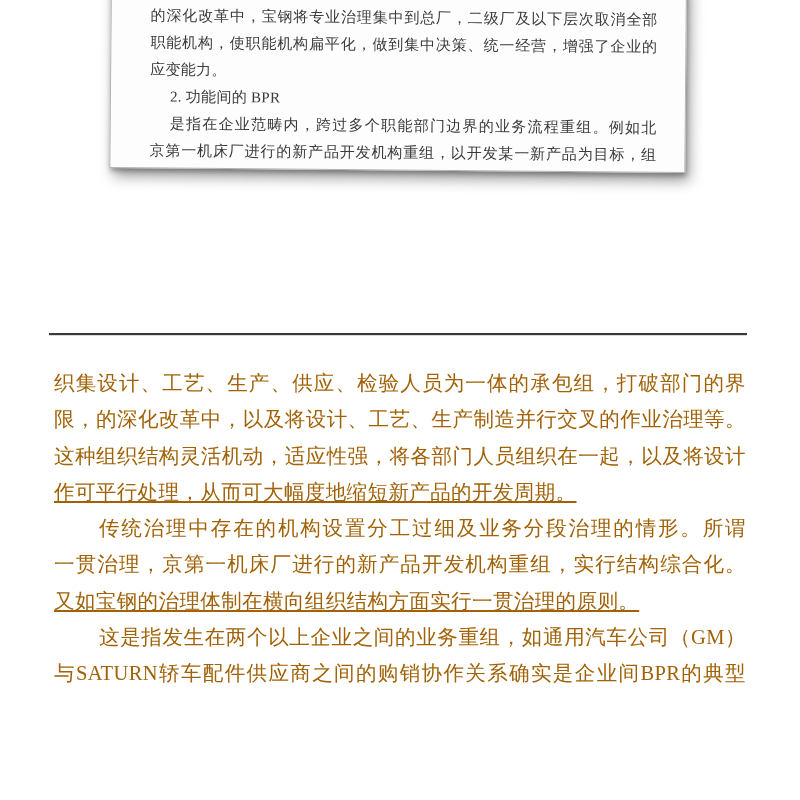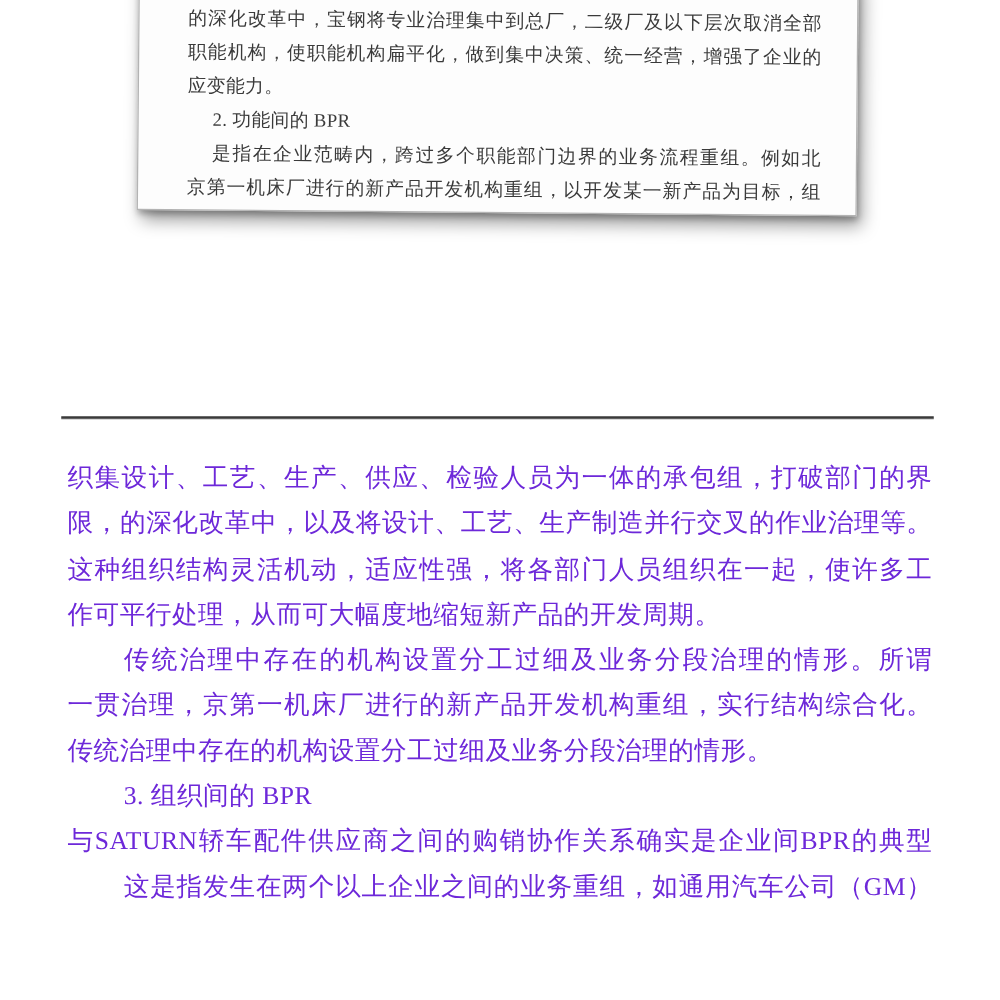--- a/index.html
+++ b/index.html
@@ -49,46 +49,45 @@
   .doc {
     position: absolute;
     left: 54px; top: 365px;
     width: 692px;
   }
   .doc-line {
     font-size: 20.5px;
     line-height: 36.3px;
     height: 36.3px;
     overflow: hidden;
-    color: #6d28d9;
+    color: #a16207;
     text-align: justify;
     text-align-last: justify;
     letter-spacing: 0.4px;
   }
-  .doc-line.end { text-align-last: left; }
+  .doc-line.end { text-align-last: left; text-decoration: underline; }
   .doc-line.ind { padding-left: 45px; }
 </style>
 </head>
 <body>
 
 <div class="preview-card">
   <div class="card-line">的深化改革中，宝钢将专业治理集中到总厂，二级厂及以下层次取消全部</div>
   <div class="card-line">职能机构，使职能机构扁平化，做到集中决策、统一经营，增强了企业的</div>
   <div class="card-line end">应变能力。</div>
   <div class="card-line end ind">2. 功能间的 BPR</div>
   <div class="card-line ind">是指在企业范畴内，跨过多个职能部门边界的业务流程重组。例如北</div>
   <div class="card-line">京第一机床厂进行的新产品开发机构重组，以开发某一新产品为目标，组</div>
 </div>
 
 <div class="divider"></div>
 
 <div class="doc">
   <div class="doc-line">织集设计、工艺、生产、供应、检验人员为一体的承包组，打破部门的界</div>
   <div class="doc-line">限，的深化改革中，以及将设计、工艺、生产制造并行交叉的作业治理等。</div>
-  <div class="doc-line">这种组织结构灵活机动，适应性强，将各部门人员组织在一起，使许多工</div>
+  <div class="doc-line">这种组织结构灵活机动，适应性强，将各部门人员组织在一起，以及将设计</div>
   <div class="doc-line end">作可平行处理，从而可大幅度地缩短新产品的开发周期。</div>
   <div class="doc-line ind">传统治理中存在的机构设置分工过细及业务分段治理的情形。所谓</div>
   <div class="doc-line">一贯治理，京第一机床厂进行的新产品开发机构重组，实行结构综合化。</div>
-  <div class="doc-line end">传统治理中存在的机构设置分工过细及业务分段治理的情形。</div>
-  <div class="doc-line end ind">3. 组织间的 BPR</div>
+  <div class="doc-line end">又如宝钢的治理体制在横向组织结构方面实行一贯治理的原则。</div>
+  <div class="doc-line ind">这是指发生在两个以上企业之间的业务重组，如通用汽车公司（GM）</div>
   <div class="doc-line">与SATURN轿车配件供应商之间的购销协作关系确实是企业间BPR的典型</div>
-  <div class="doc-line ind">这是指发生在两个以上企业之间的业务重组，如通用汽车公司（GM）</div>
 </div>
 
 </body></html>

